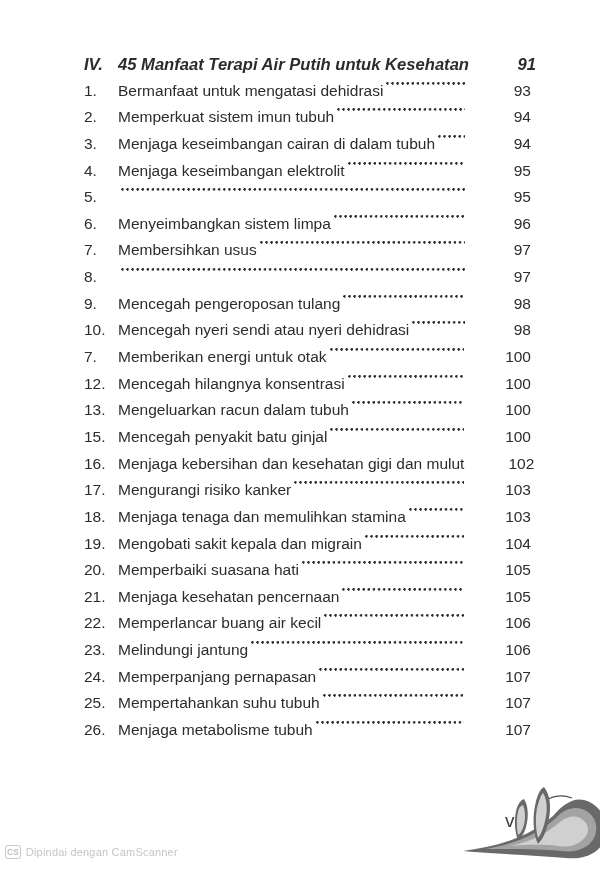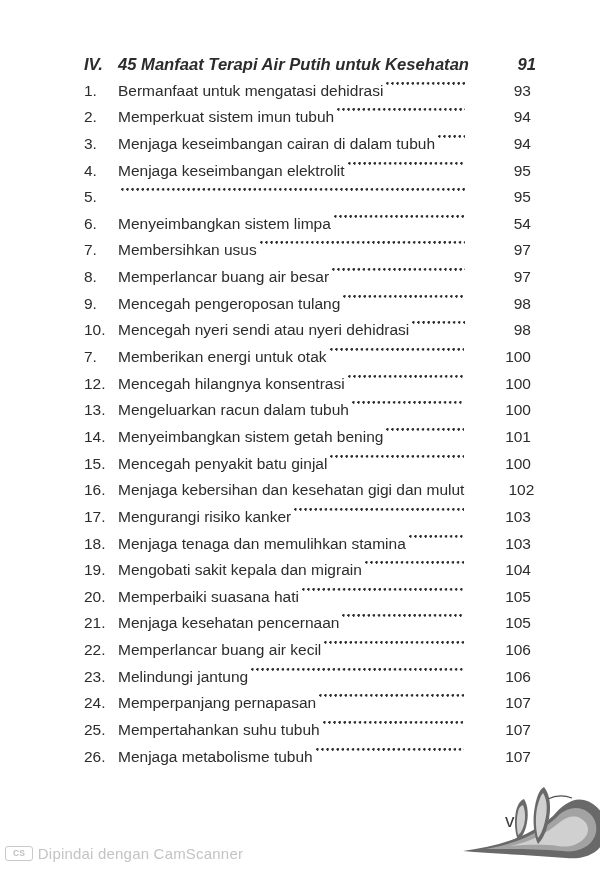--- a/index.html
+++ b/index.html
@@ -70,25 +70,25 @@
     display: flex;
     align-items: center;
     gap: 5px;
     color: var(--watermark, #c4c4c4);
   }
   .cs-badge {
     border: 1px solid #c9c9c9;
     border-radius: 3px;
     font-size: 8.5px;
     font-weight: bold;
-    padding: 1px 7px;
+    padding: 1px 1px;
     color: #bfbfbf;
     line-height: 1.2;
   }
-  .wm-text { font-size: 15px; letter-spacing: 0.2px; }
+  .wm-text { font-size: 11px; letter-spacing: 0.2px; }
 </style>
 </head>
 <body>
 
 <div class="scan-page">
 
   <div class="toc">
     <div class="row chapter-row">
       <span class="num">IV.</span>
       <span class="title">45 Manfaat Terapi Air Putih untuk Kesehatan</span>
@@ -122,31 +122,30 @@
     </div>
         <div class="row">
       <span class="num">5.</span>
       <span class="leader"></span>
       <span class="pg">95</span>
     </div>
         <div class="row">
       <span class="num">6.</span>
       <span class="title">Menyeimbangkan sistem limpa</span>
       <span class="leader"></span>
-      <span class="pg">54</span>
+      <span class="pg">96</span>
     </div>
         <div class="row">
       <span class="num">7.</span>
       <span class="title">Membersihkan usus</span>
       <span class="leader"></span>
       <span class="pg">97</span>
     </div>
         <div class="row">
       <span class="num">8.</span>
-      <span class="title">Memperlancar buang air besar</span>
       <span class="leader"></span>
       <span class="pg">97</span>
     </div>
         <div class="row">
       <span class="num">9.</span>
       <span class="title">Mencegah pengeroposan tulang</span>
       <span class="leader"></span>
       <span class="pg">98</span>
     </div>
         <div class="row">
@@ -165,26 +164,20 @@
       <span class="num">12.</span>
       <span class="title">Mencegah hilangnya konsentrasi</span>
       <span class="leader"></span>
       <span class="pg">100</span>
     </div>
         <div class="row">
       <span class="num">13.</span>
       <span class="title">Mengeluarkan racun dalam tubuh</span>
       <span class="leader"></span>
       <span class="pg">100</span>
-    </div>
-        <div class="row">
-      <span class="num">14.</span>
-      <span class="title">Menyeimbangkan sistem getah bening</span>
-      <span class="leader"></span>
-      <span class="pg">101</span>
     </div>
         <div class="row">
       <span class="num">15.</span>
       <span class="title">Mencegah penyakit batu ginjal</span>
       <span class="leader"></span>
       <span class="pg">100</span>
     </div>
         <div class="row">
       <span class="num">16.</span>
       <span class="title">Menjaga kebersihan dan kesehatan gigi dan mulut</span>

